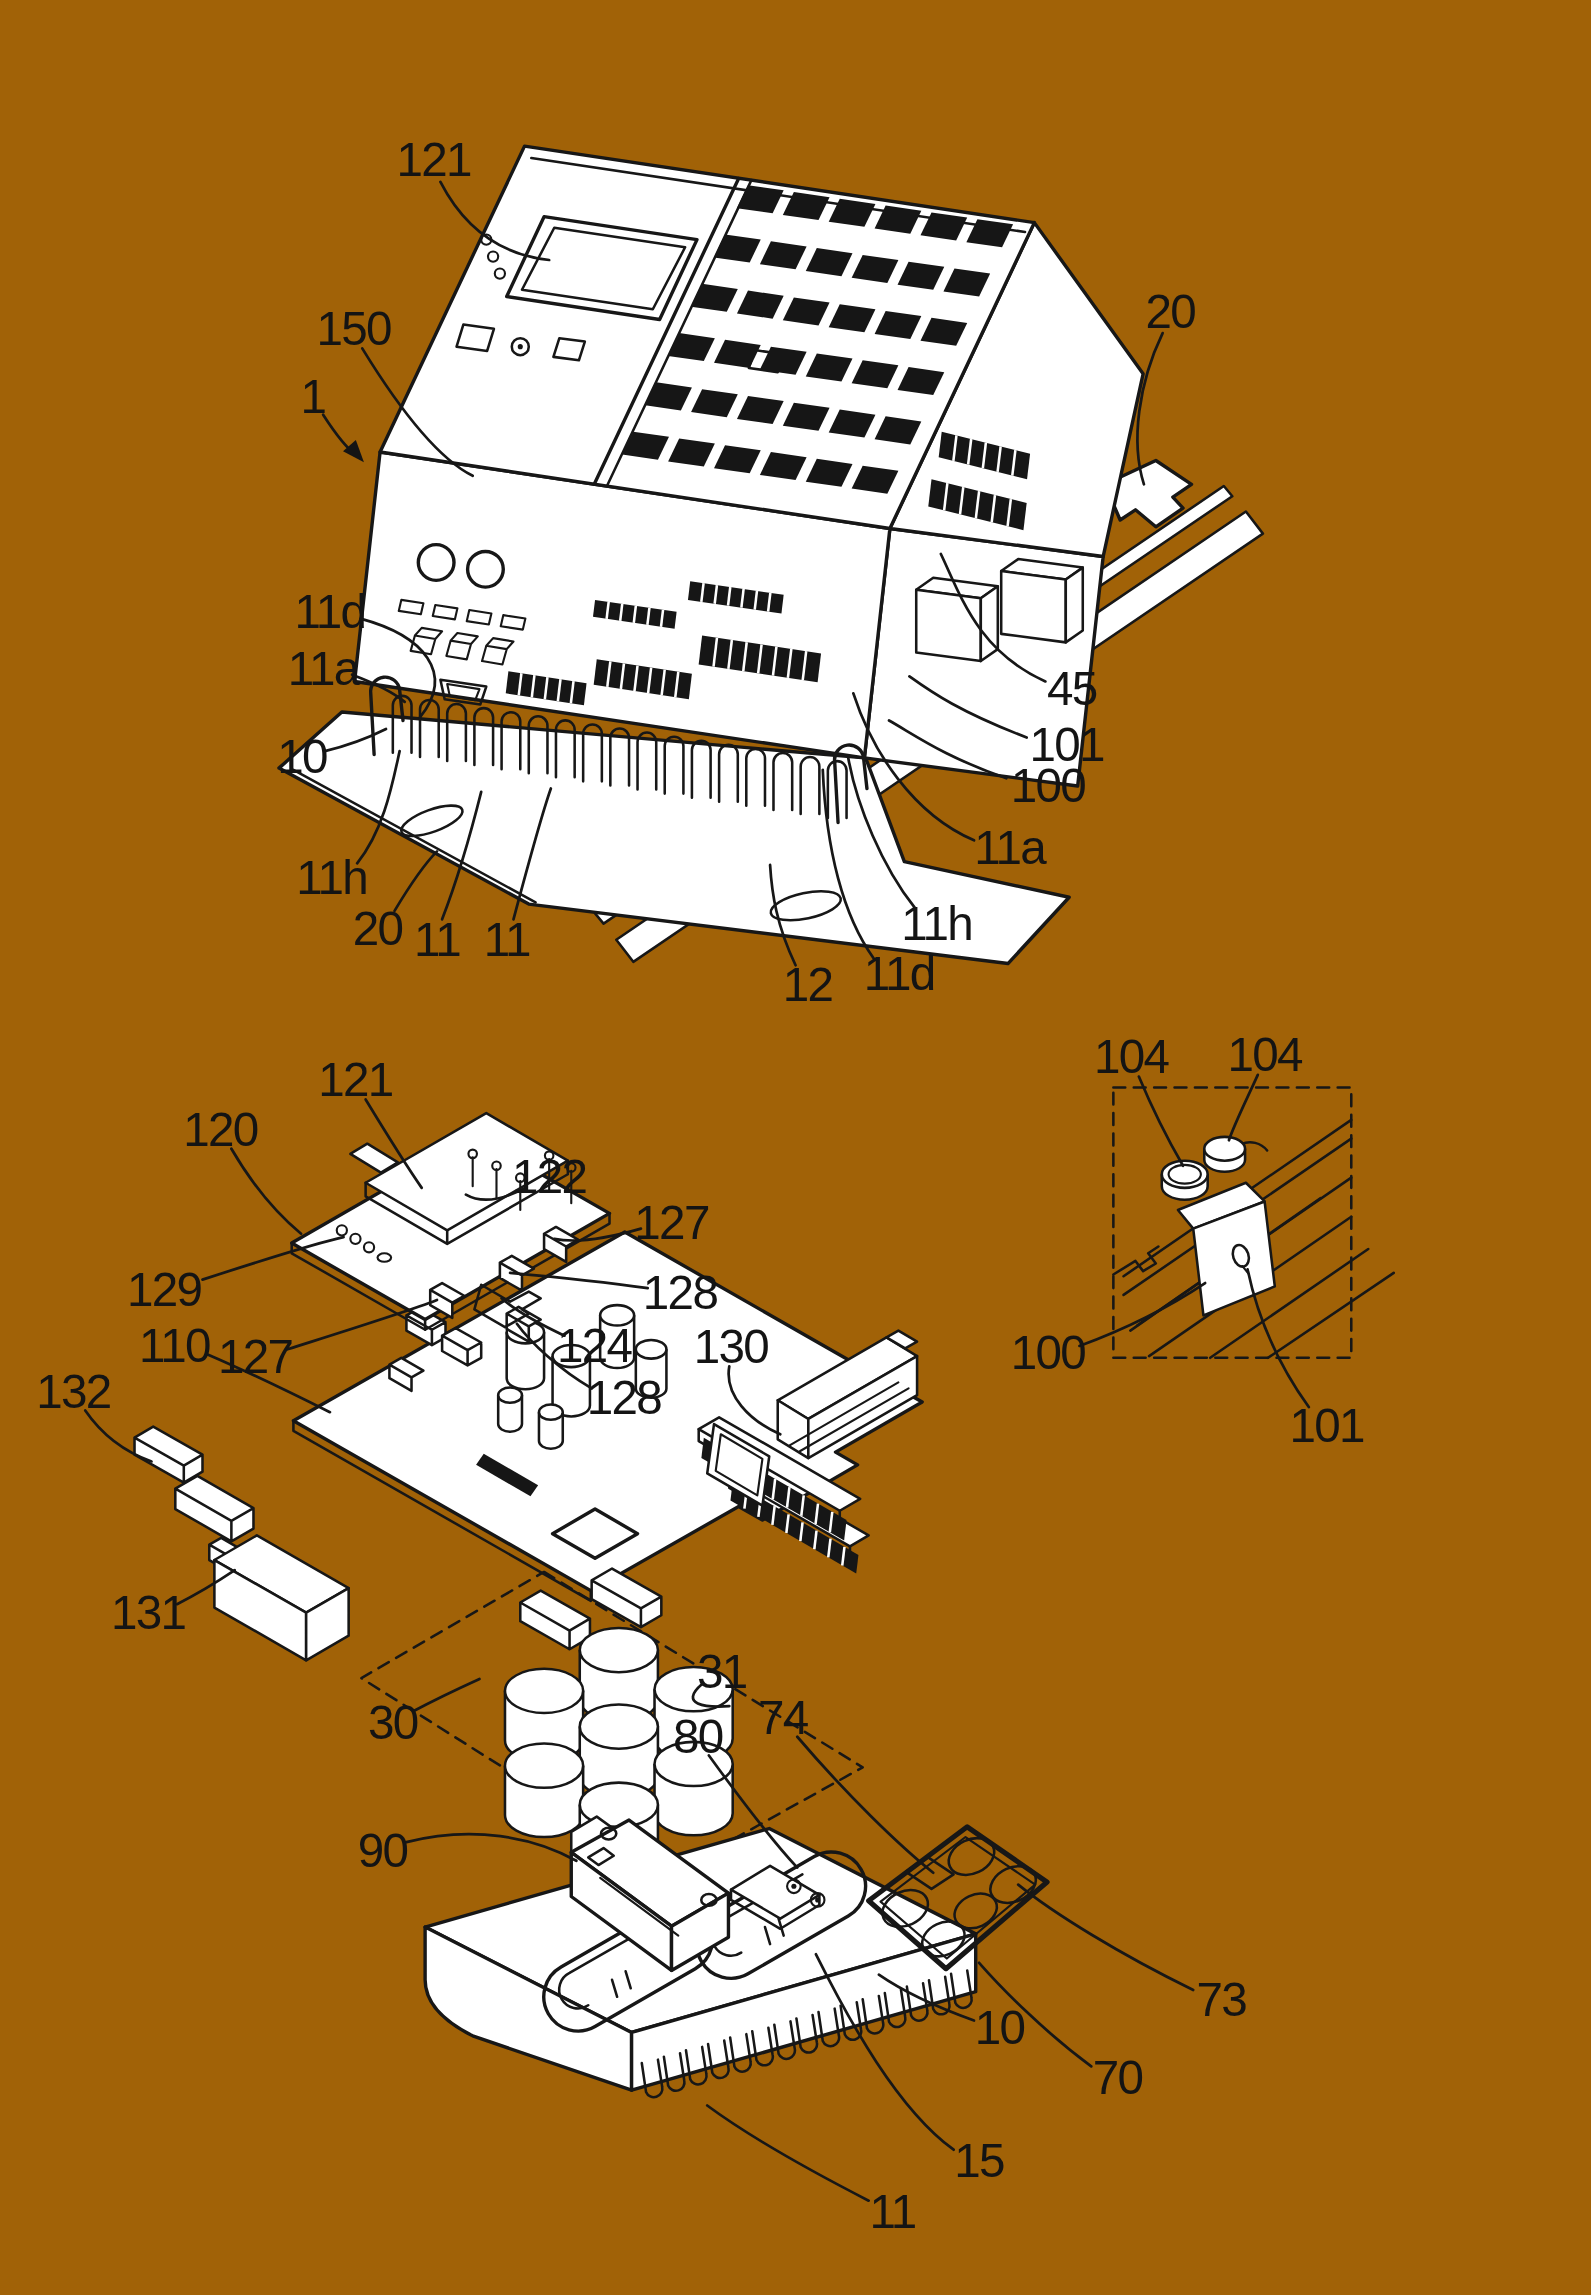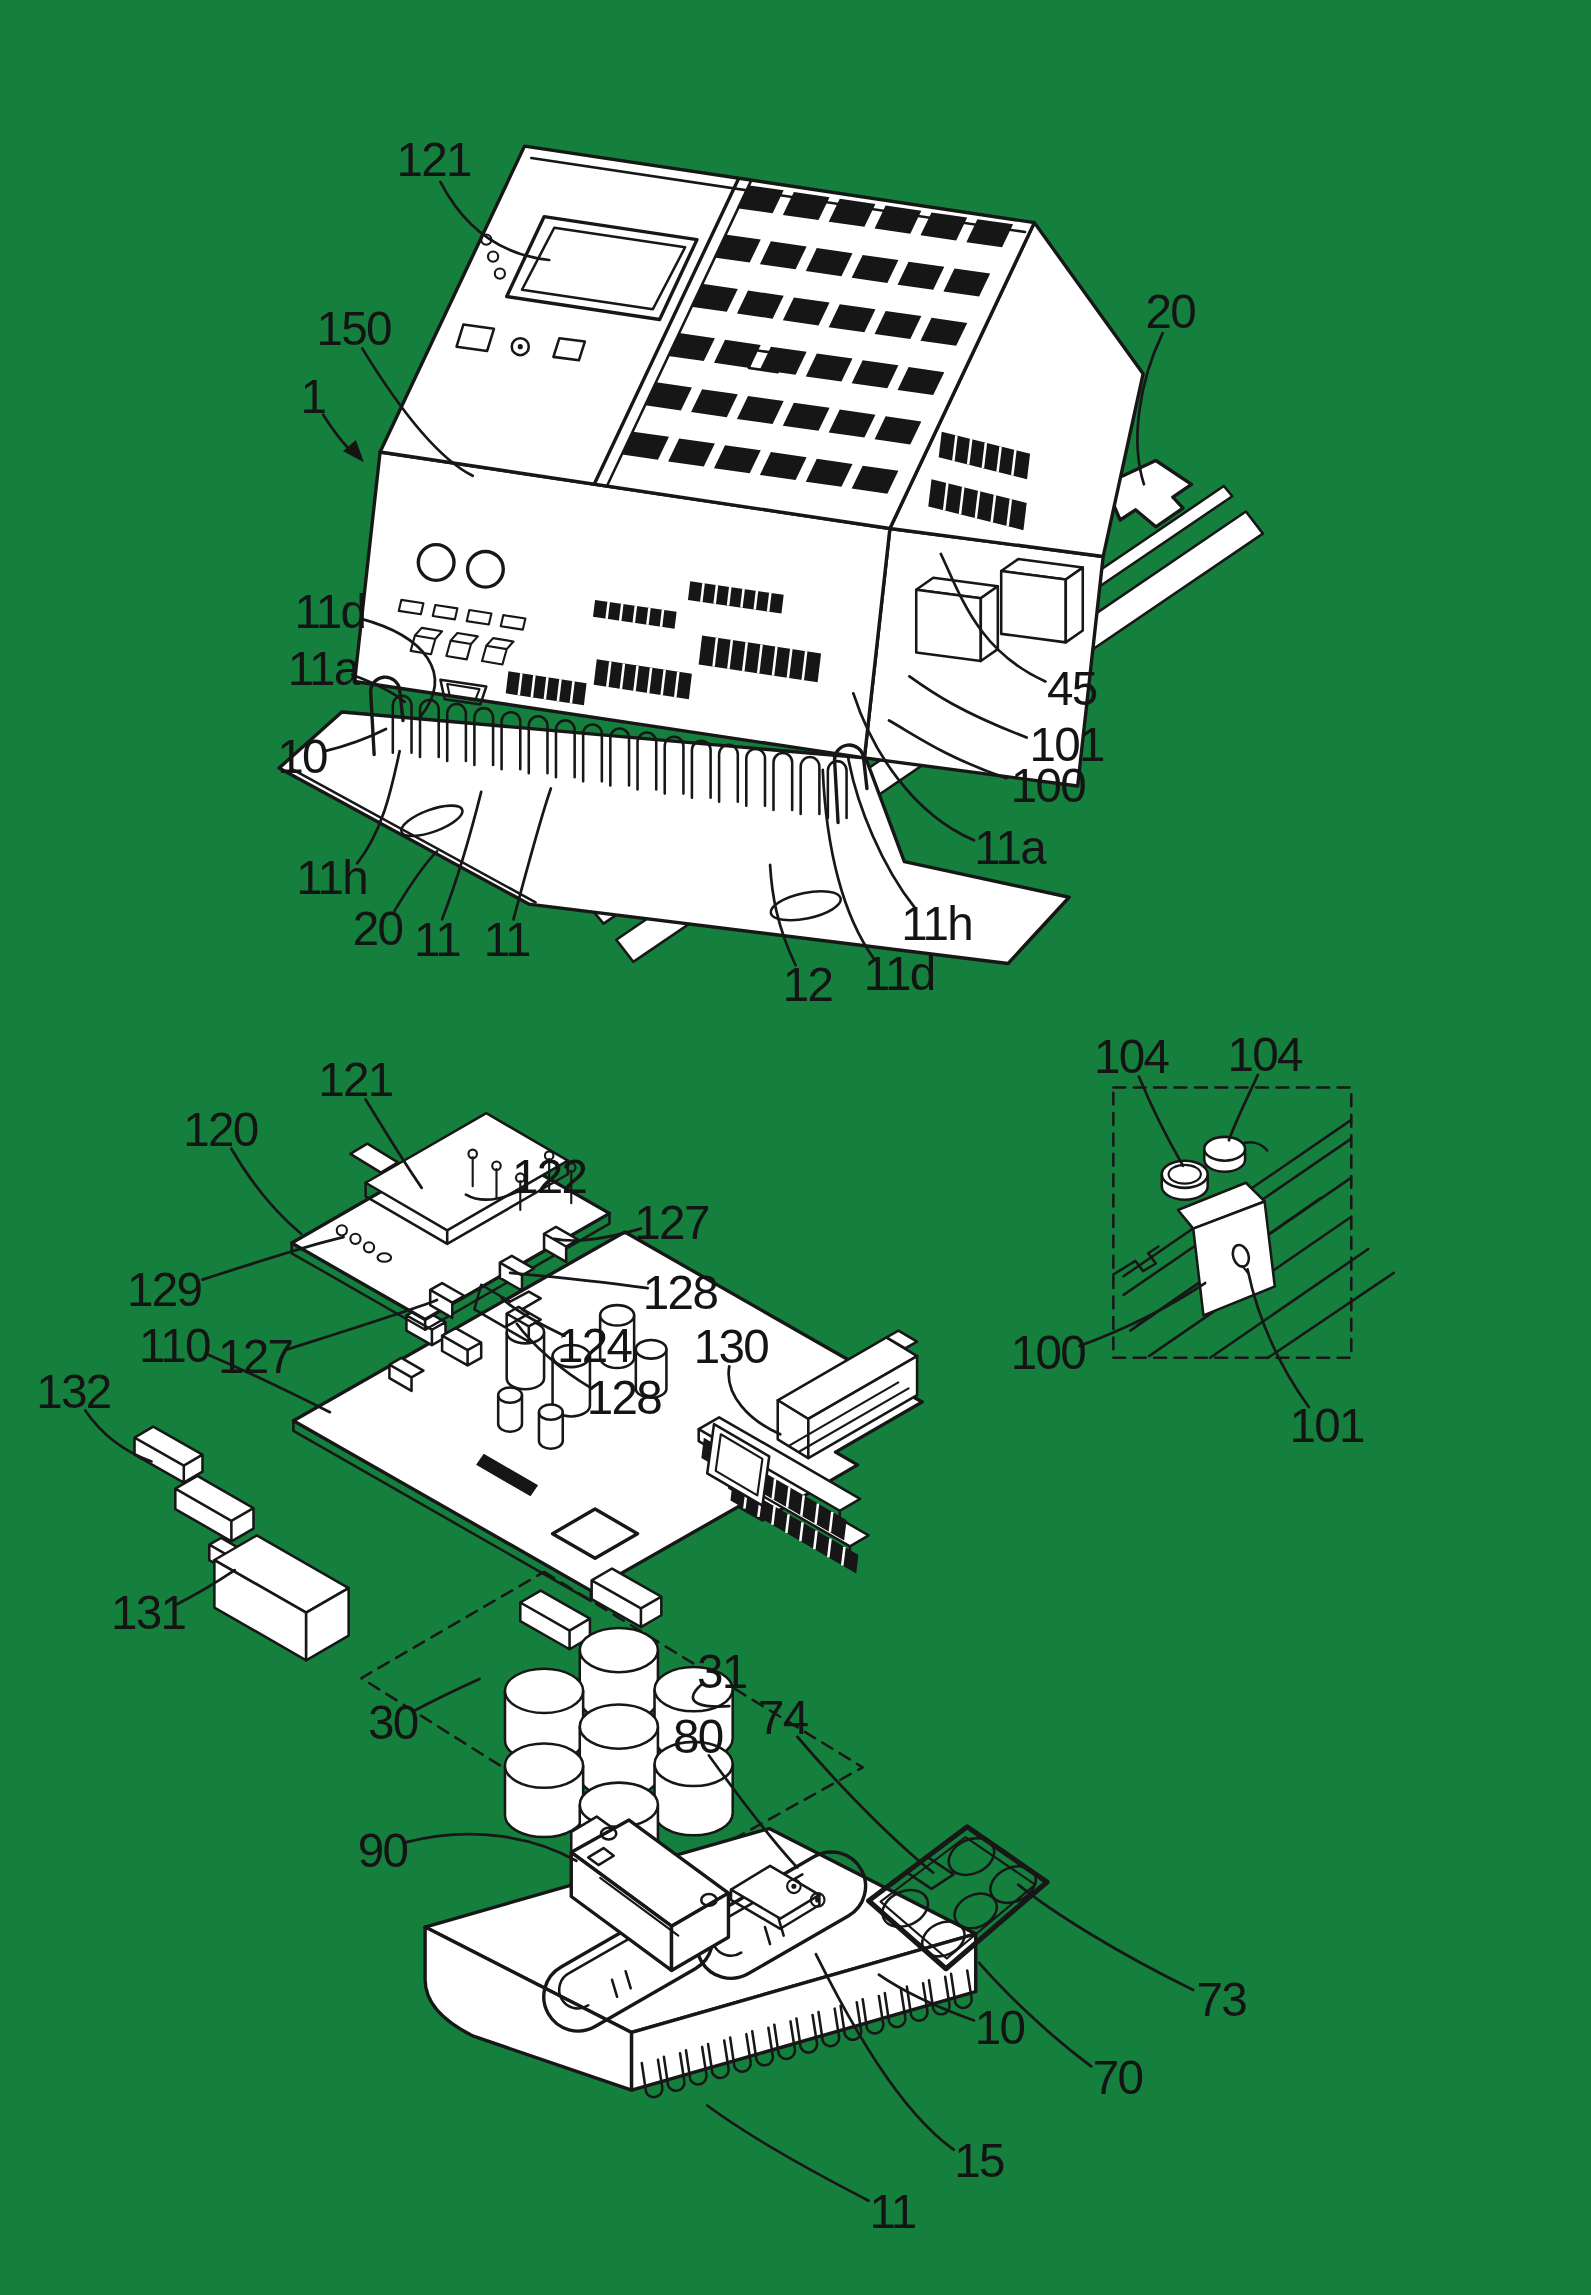--- a/index.html
+++ b/index.html
@@ -1,16 +1,16 @@
 <!DOCTYPE html>
 <html style="font-size:13.6px"><head>
 <meta charset="utf-8">
 <style>
   html,body{margin:0;padding:0;background:#ffffff;}
-  .page{width:1592px;height:2295px;position:relative;background:#15803d;overflow:hidden;}
+  .page{width:1592px;height:2295px;position:relative;background:#a16207;overflow:hidden;}
   svg{display:block;}
   .ln{fill:none;stroke:#171717;stroke-width:4;stroke-linejoin:round;stroke-linecap:round;}
   .ln2{stroke-width:3;}
   .ln1{stroke-width:2.5;}
   .face{fill:#ffffff;stroke:#171717;stroke-width:4;stroke-linejoin:round;}
   .face2{fill:#ffffff;stroke:#171717;stroke-width:3;stroke-linejoin:round;}
   .blk{fill:#161616;stroke:none;}
   .dash{stroke-dasharray:14 10;}
   .thick{stroke-width:6;}
   .ldr{fill:none;stroke:#171717;stroke-width:3.2;stroke-linecap:round;}

